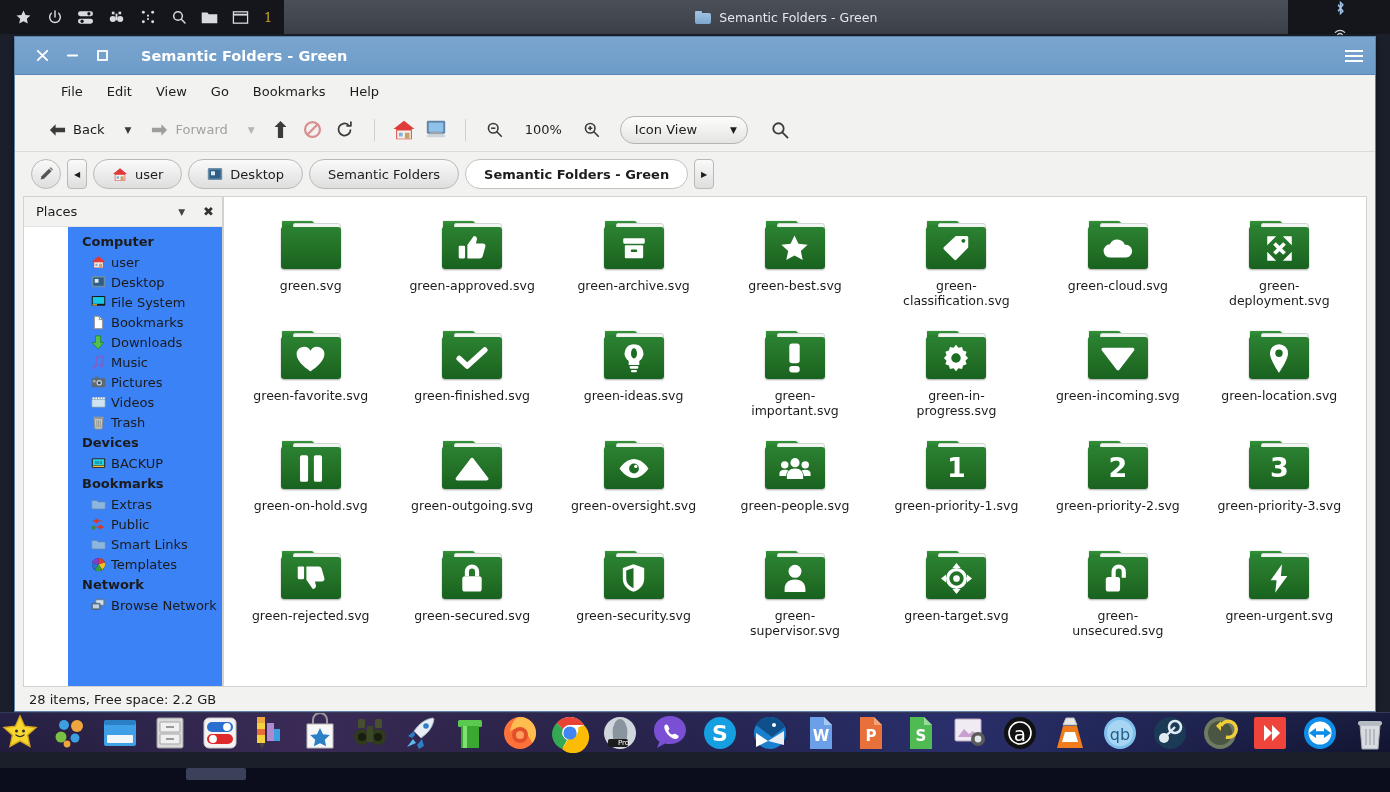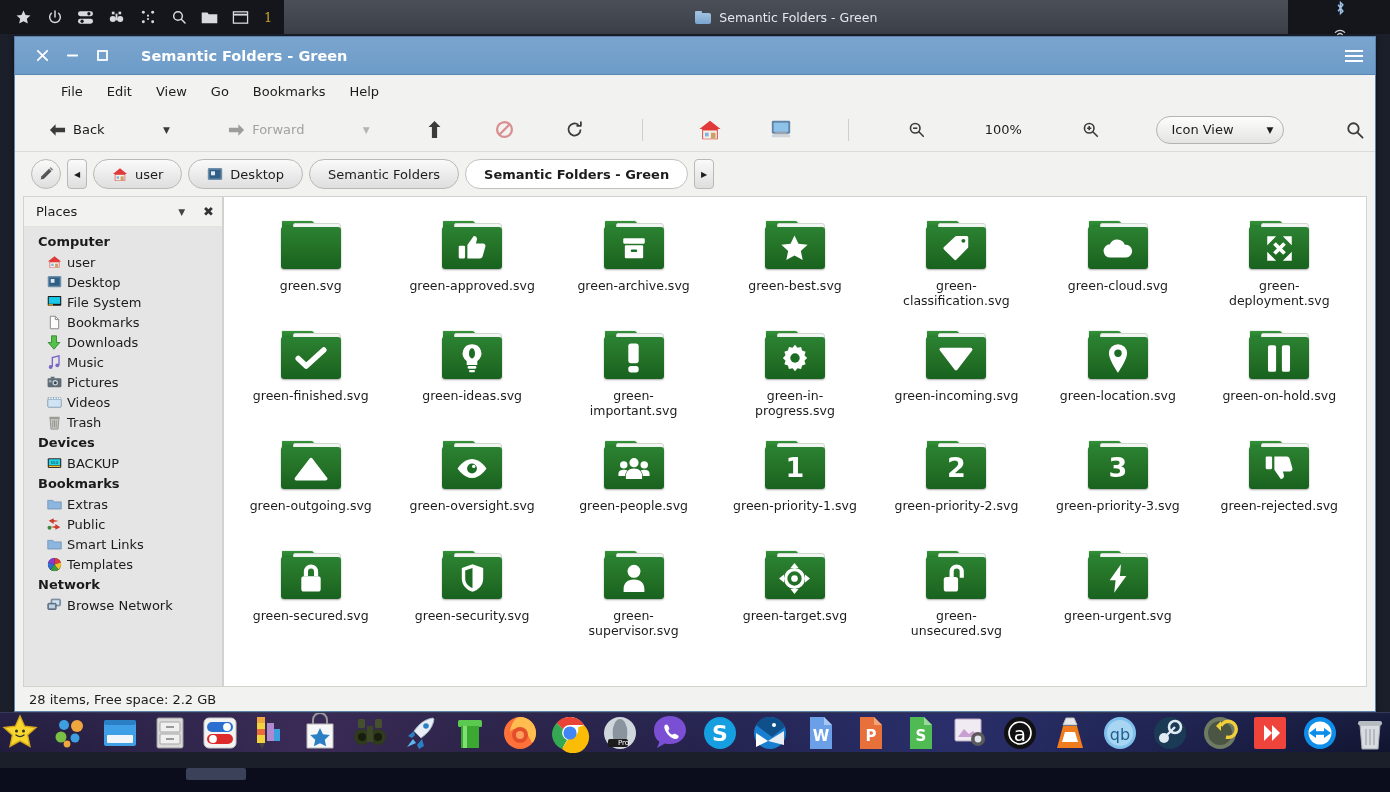--- a/index.html
+++ b/index.html
@@ -65,23 +65,22 @@
   .win-btn{ width:30px;height:30px;display:flex;align-items:center;justify-content:center;
     color:#fff; cursor:pointer; }
   #win-title-left{ margin-left:24px; color:#fff; font-size:14.5px; font-weight:bold; }
   #hamburger{ margin-left:auto; color:#fff; display:flex; flex-direction:column; gap:3px; cursor:pointer;}
   #hamburger span{ display:block; width:18px; height:2px; background:#fff; }
   
   #menubar{ height:33px; background:#f2f2f0; display:flex; align-items:center; padding-left:34px; gap:0; }
   #menubar .menu-item{ font-size:13px; color:#1c1c1c; padding:4px 12px; cursor:pointer; border-radius:2px;}
   
   #toolbar{
-    height:44px; background:#f2f2f0; display:flex; align-items:center; padding:0 8px 0 28px; gap:15px;
+    height:44px; background:#f2f2f0; display:flex; align-items:center; padding:0 8px 0 28px; gap:8px;
     border-bottom:1px solid #dbdbd8;
-    justify-content:space-between;
   }
   .tb-btn{ display:flex; align-items:center; gap:7px; padding:4px 6px; font-size:13px; color:#1c1c1c;
     cursor:pointer; border-radius:3px; }
   .tb-btn.disabled{ color:#a2a2a2; }
   .tb-arrow{ font-size:9px; color:#3a3a3a; padding:4px 6px; cursor:pointer;}
   .tb-arrow.disabled{ color:#b5b5b5; }
   .tb-sep{ width:1px; height:22px; background:#cfcfcc; margin:0 9px; }
   .tb-ico{ width:24px; height:24px; display:flex; align-items:center; justify-content:center; cursor:pointer;}
   #zoom-level{ font-size:13px; color:#1c1c1c; padding:0 10px; }
   #viewmode{
@@ -110,21 +109,21 @@
     width:200px; background:#fff; border:1px solid #d2d2cf; margin:0 0 0 8px;
     display:flex; flex-direction:column; min-height:0;
   }
   #places-head{
     height:30px; background:#f2f2f0; display:flex; align-items:center; padding:0 8px 0 12px;
     border-bottom:1px solid #e2e2df;
   }
   #places-head .ph-title{ font-size:13px; color:#1c1c1c; }
   #places-head .ph-caret{ margin-left:auto; font-size:9px; color:#444; cursor:pointer;}
   #places-head .ph-close{ margin-left:18px; font-size:13px; color:#333; cursor:pointer; font-weight:bold;}
-  #places-list{ flex:1; overflow:hidden; padding-top:4px; background:#e5e5e5; }
+  #places-list{ flex:1; overflow:hidden; padding-top:4px; background:#3b82f6;margin-left:44px; }
   .pl-group{ font-size:13px; font-weight:bold; color:#1b1b1b; padding:3px 0 3px 14px; }
   .pl-item{ display:flex; align-items:center; gap:5px; font-size:13px; color:#1b1b1b;
     padding:2px 0 2px 22px; cursor:pointer; }
   .pl-ico{ width:16px;height:16px; display:flex;align-items:center;justify-content:center; flex:0 0 16px;}
   
   #filepane{
     flex:1; margin:0 8px 0 0; background:#fff; border:1px solid #d2d2cf;
     display:flex; flex-direction:column; min-width:0; overflow:hidden;
   }
   #grid{
@@ -741,20 +740,33 @@
               </div>
             </div>
             <div class="label">green-deployment.svg</div>
           </div>
           <div class="cell">
             <div class="folder">
               <div class="ftabtop"></div>
               <div class="fsheet"></div>
               <div class="fbody"></div>
               <div class="fglyph">
+                <svg width="31" height="29" viewBox="0 0 28 25" fill="#ffffff">
+                  <path d="M14 24S1.5 16.5 1.5 8.6A6.6 6.6 0 0 1 14 5.6 6.6 6.6 0 0 1 26.5 8.6C26.5 16.5 14 24 14 24z"></path>
+                </svg>
+              </div>
+            </div>
+            <div class="label">green-favorite.svg</div>
+          </div>
+          <div class="cell">
+            <div class="folder">
+              <div class="ftabtop"></div>
+              <div class="fsheet"></div>
+              <div class="fbody"></div>
+              <div class="fglyph">
                 <svg width="32" height="28" viewBox="0 0 30 24" fill="none" stroke="#ffffff" stroke-width="5.2" stroke-linecap="round" stroke-linejoin="round">
                   <path d="M3 12.5l7.5 7L27 4.5"></path>
                 </svg>
               </div>
             </div>
             <div class="label">green-finished.svg</div>
           </div>
           <div class="cell">
             <div class="folder">
               <div class="ftabtop"></div>

